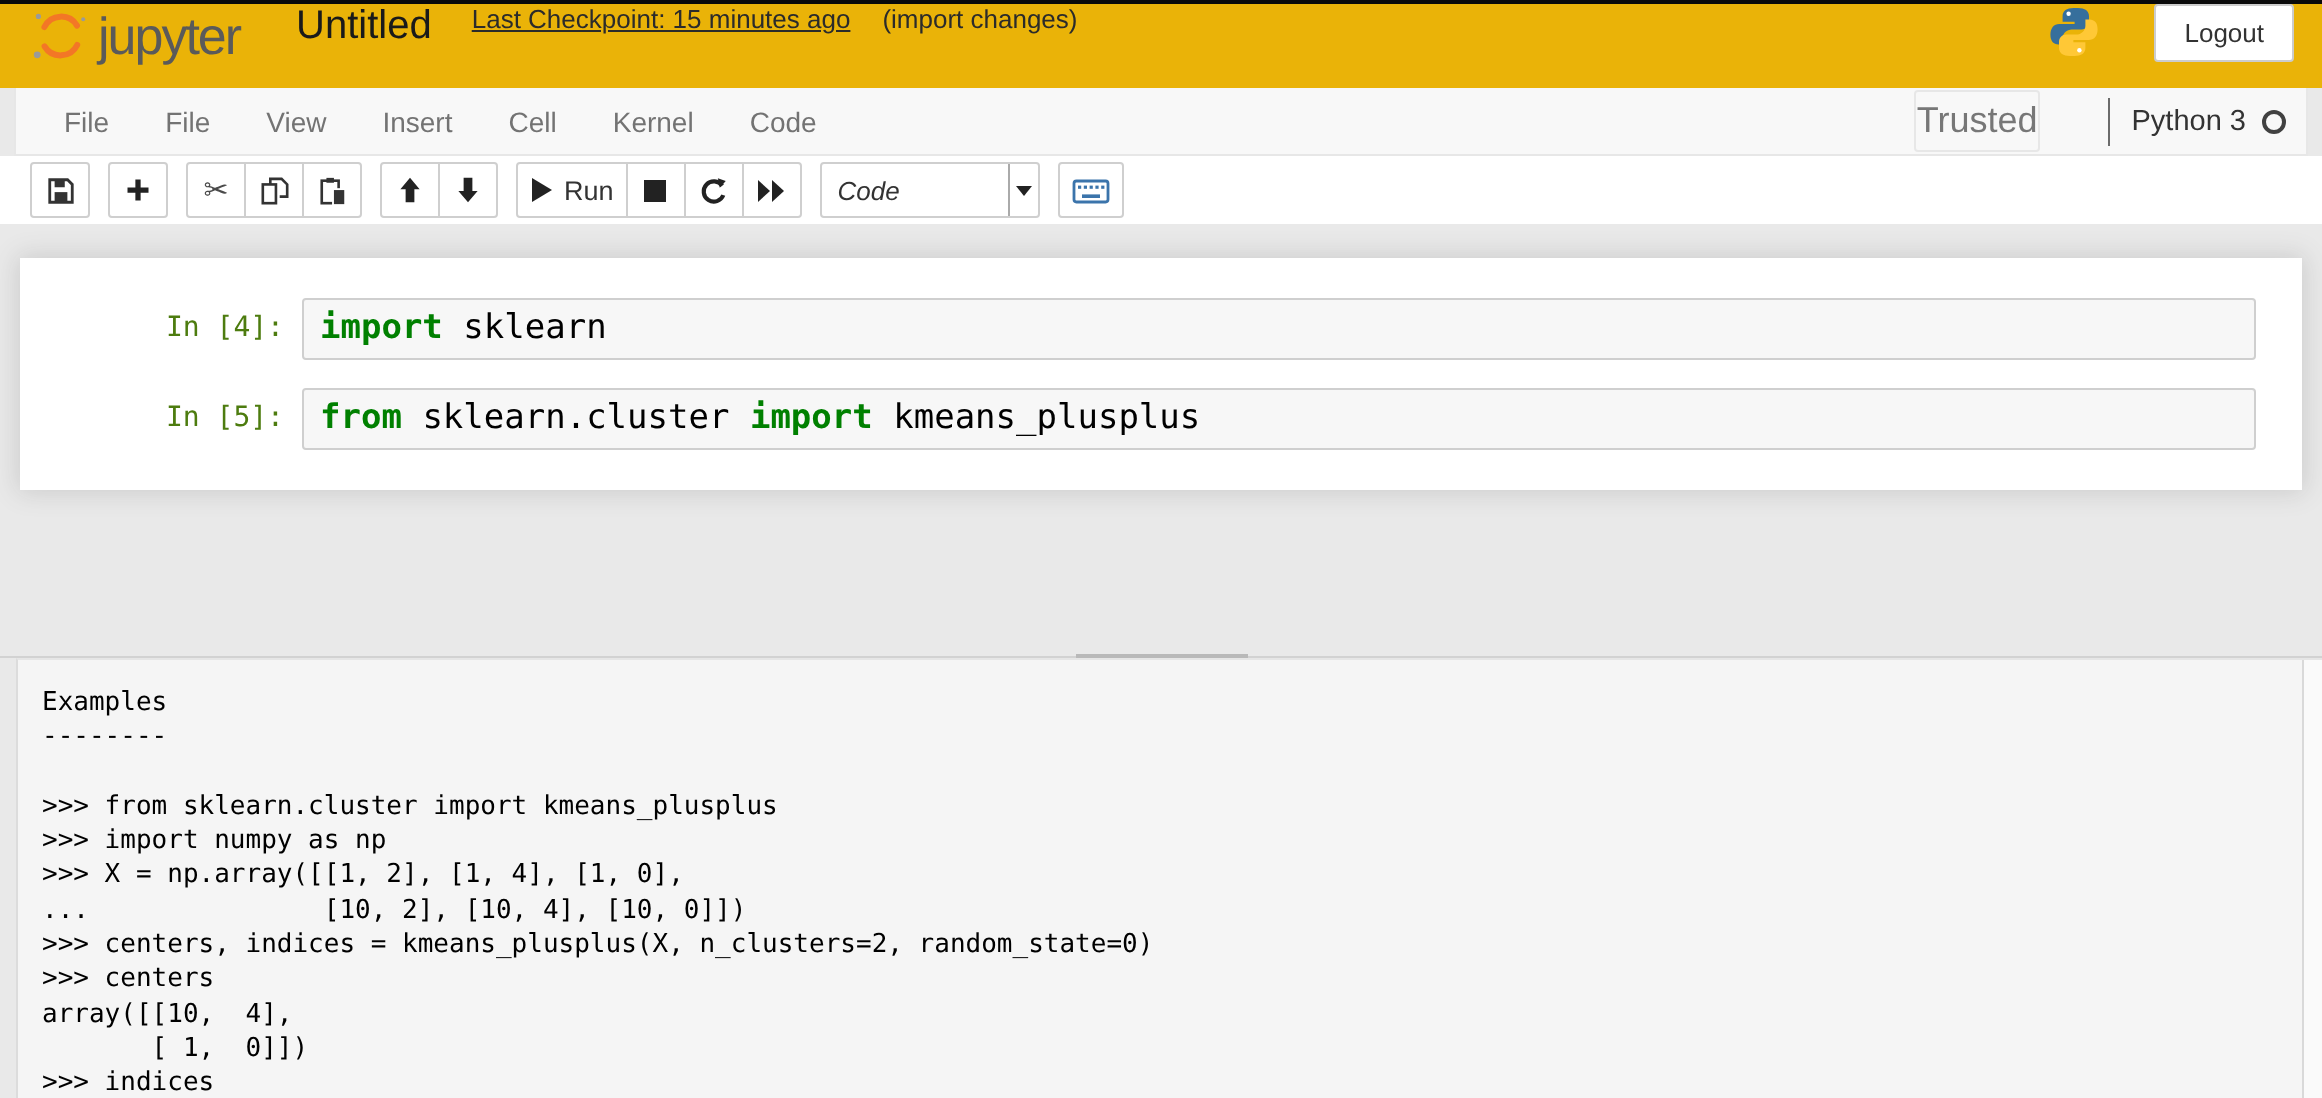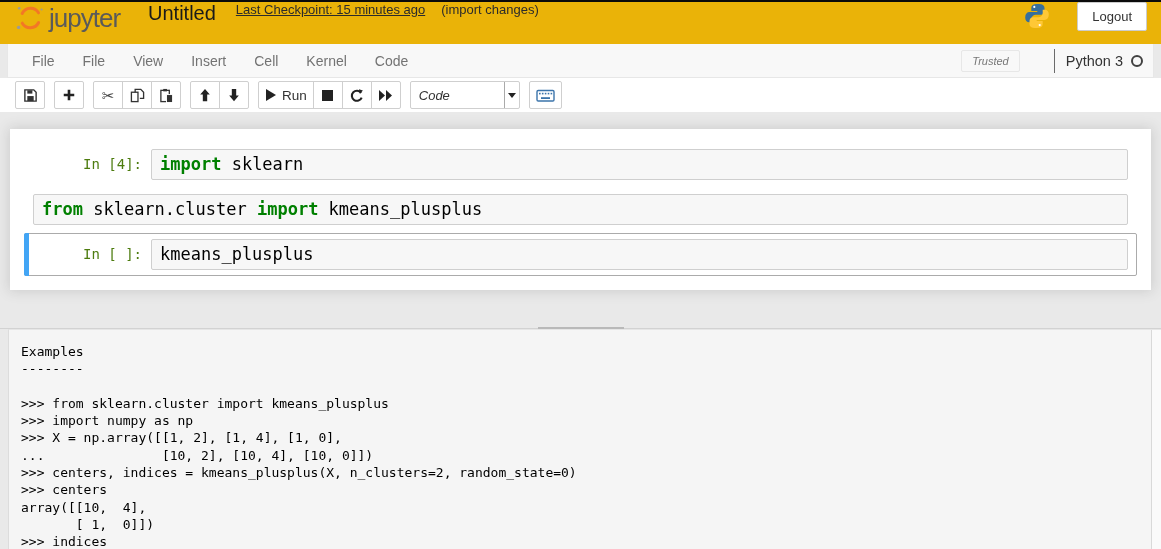--- a/index.html
+++ b/index.html
@@ -20,22 +20,22 @@
   .checkpoint { font-size:13px; color:#2b2b2b; margin-left:20px;text-decoration:underline; }
   .unsaved { font-size:13px; color:#2b2b2b; margin-left:16px; }
   .hspacer { flex:1; }
   .pylogo { margin-right:26px; }
   .logout-btn { background:#fff; border:1px solid #ccc; border-radius:2px; padding:6px 14px;
     font-size:13px; color:#333; cursor:pointer; font-family:inherit; }
   
   .menubar { height:34px; margin:0 7px; background:#f8f8f8; border:1px solid #e7e7e7; border-top:none;
     display:flex; align-items:center; padding-left:10px; padding-right:10px; }
   .menu-item { font-size:14px; color:#737373; padding:8px 14px; cursor:pointer; }
-  .trusted-badge { font-size:11px; color:#777; border:1px solid #e7e7e7; border-radius:2px;
-    padding:4px 10px; margin-right:34px;font-style:italic; }
+  .trusted-badge { font-size:18px; color:#777; border:1px solid #e7e7e7; border-radius:2px;
+    padding:4px 0; margin-right:34px; }
   .kernel-divider { width:1px; height:24px; background:#6b6b6b; margin-right:11px; }
   .kernel-name { font-size:14.5px; color:#333; margin-right:8px; }
   .kernel-circle { width:12px; height:12px; border:2px solid #414141; border-radius:50%; display:inline-block; }
   
   .toolbar { height:34px; background:#fff; display:flex; align-items:center; padding:0 15px; gap:9px; }
   .btn-group { display:flex; }
   .tbtn { height:28px; min-width:30px; background:#fff; border:1px solid #cfcfcf;
     display:flex; align-items:center; justify-content:center; padding:0 6px; cursor:pointer;
     color:#333; font-size:13px; font-family:inherit; }
   .btn-group .tbtn + .tbtn { margin-left:-1px; }
@@ -240,27 +240,24 @@
 
 <div class="main-area">
   <div class="notebook">
 
     <div class="cell">
       <div class="prompt">In [4]:</div>
       <div class="input-area"><span class="kw">import</span><span> sklearn</span></div>
     </div>
 
     <div class="cell">
+      <div class="prompt">In [5]:</div>
       <div class="input-area"><span class="kw">from</span><span> sklearn.cluster </span><span class="kw">import</span><span> kmeans_plusplus</span></div>
     </div>
 
-    <div class="cell selected">
-      <div class="prompt">In [ ]:</div>
-      <div class="input-area"><span>kmeans_plusplus</span></div>
-    </div>
 
   </div>
 </div>
 
 <div class="pager-resizer">
   <div class="pager-resizer-handle"></div>
 </div>
 <div class="pager">
   <pre>Examples
 --------

